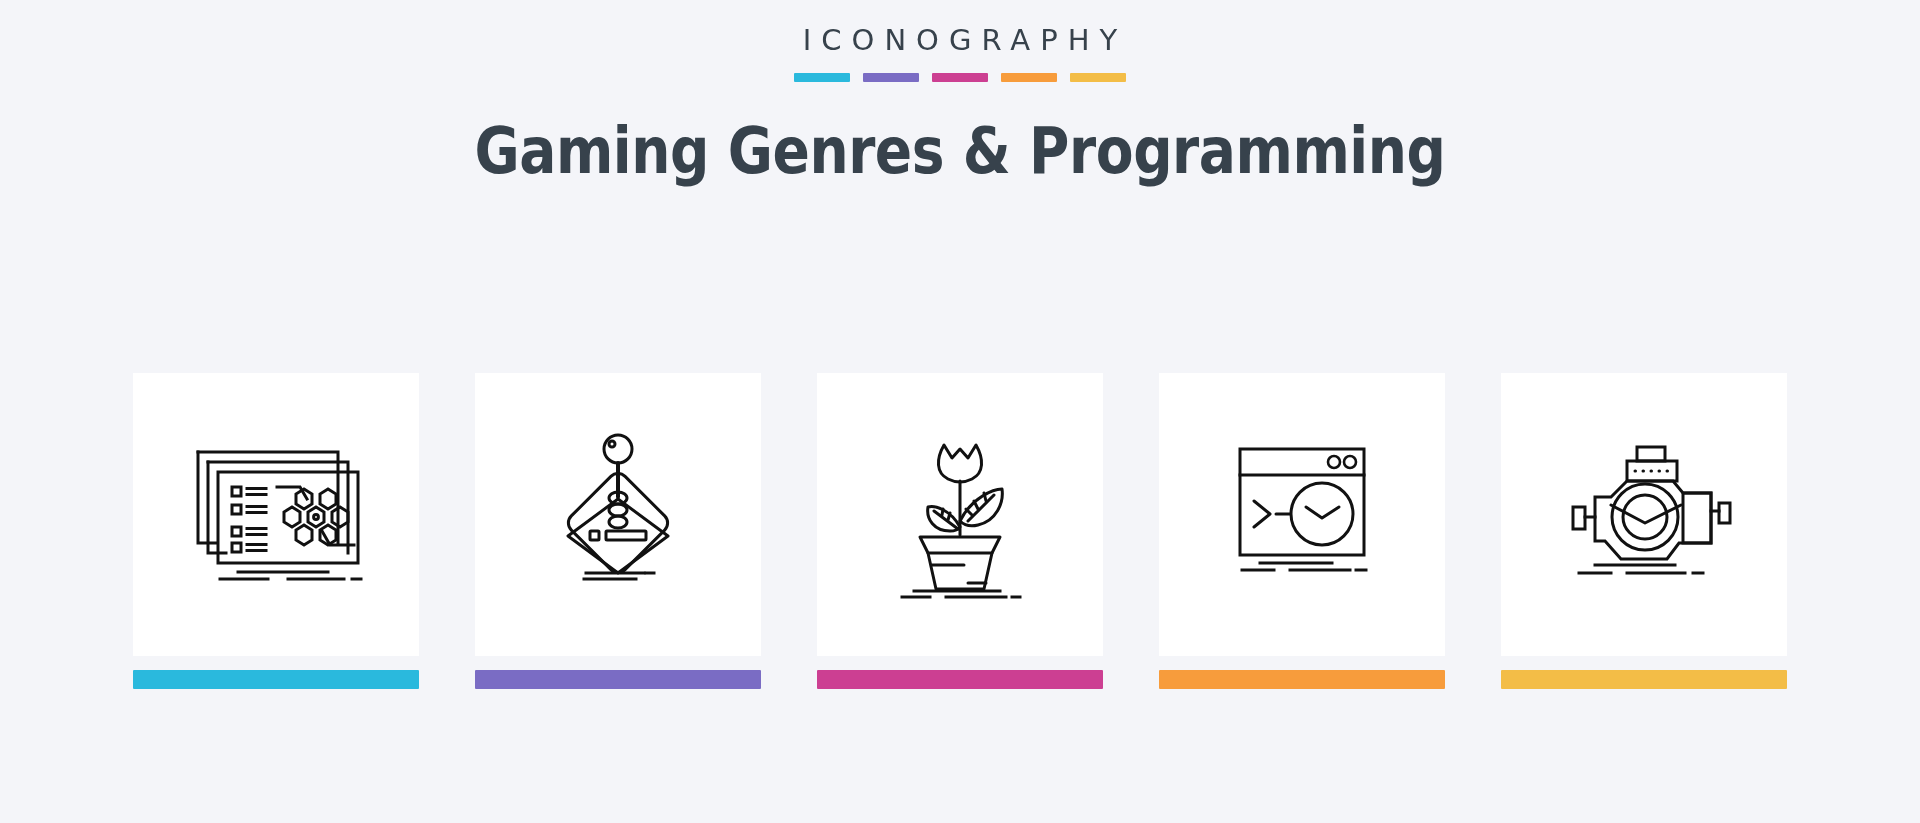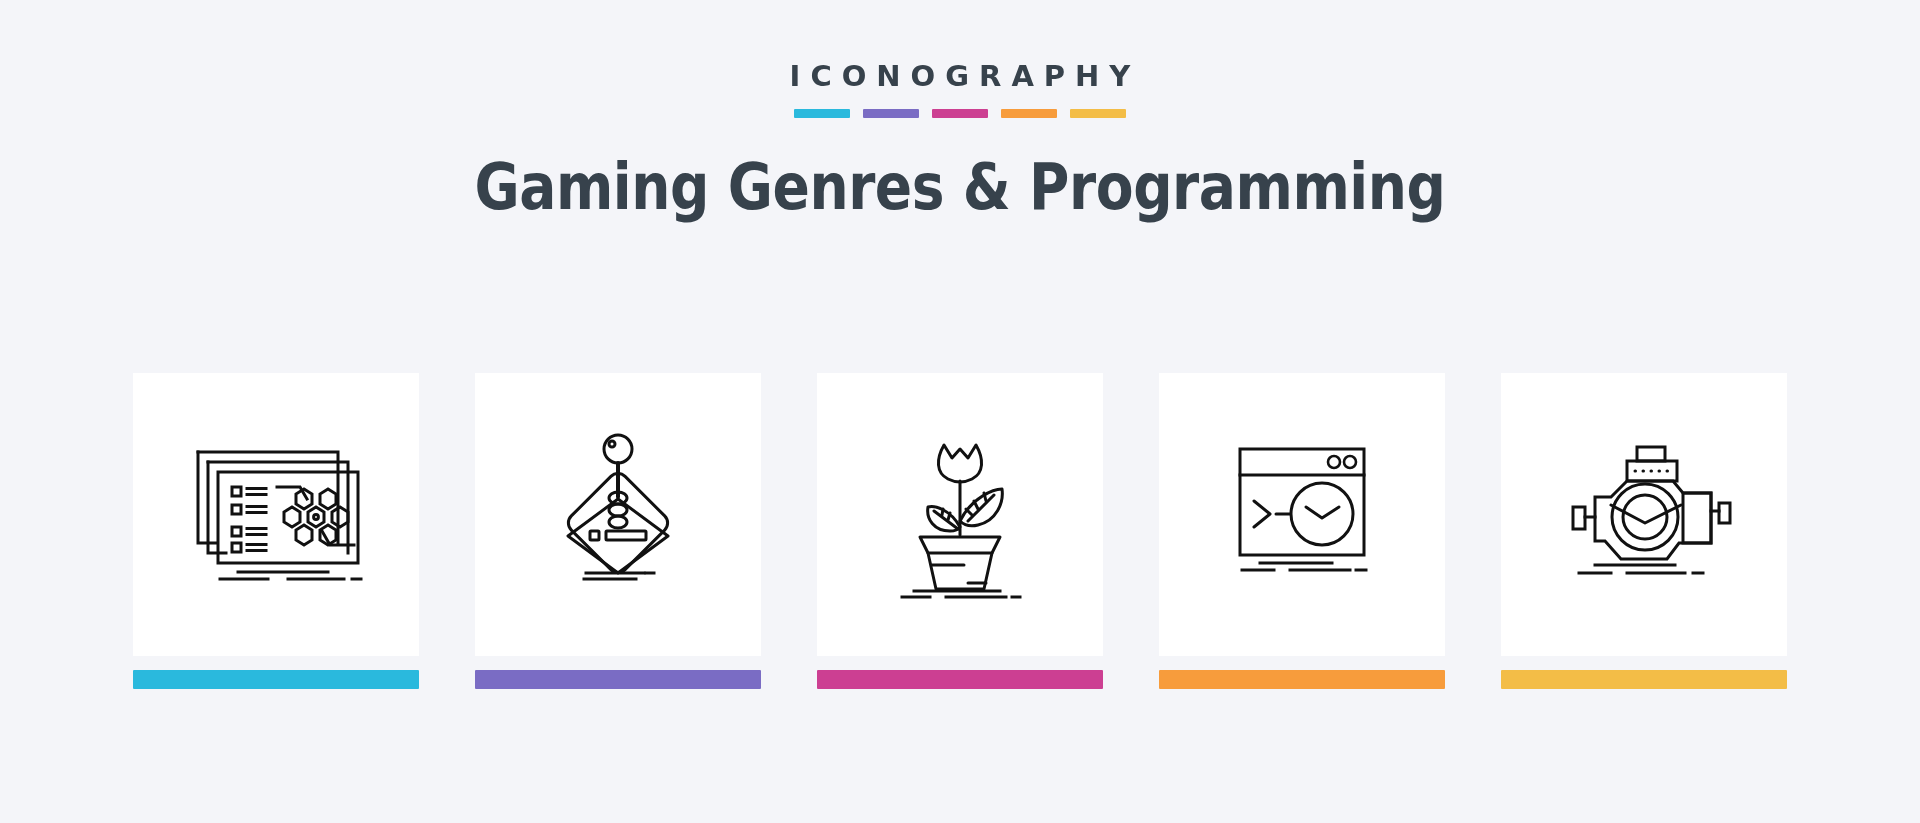--- a/index.html
+++ b/index.html
@@ -25,24 +25,24 @@
   .header {
     position: absolute;
     top: 0;
     left: 0;
     width: 1920px;
     text-align: center;
   }
 
   .brand-title {
     margin: 0;
-    padding-top: 62px;
+    padding-top: 26px;
     font-family: "DejaVu Sans", sans-serif;
     font-size: 29px;
-    font-weight: 700;
+    font-weight: 400;
     letter-spacing: 10px;
     color: #37424c;
     text-indent: 10px;
     line-height: 1;
   }
 
   .brand-rule {
     display: flex;
     justify-content: center;
     gap: 13px;

